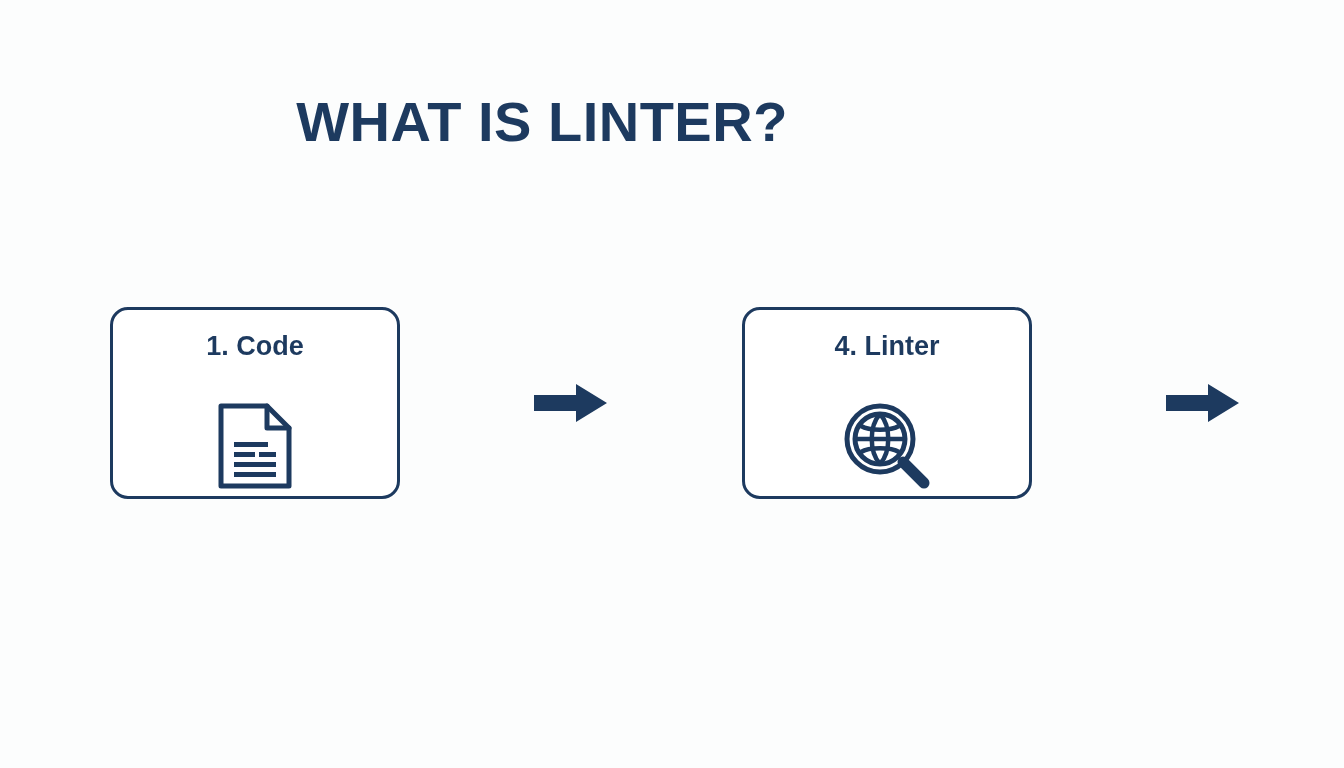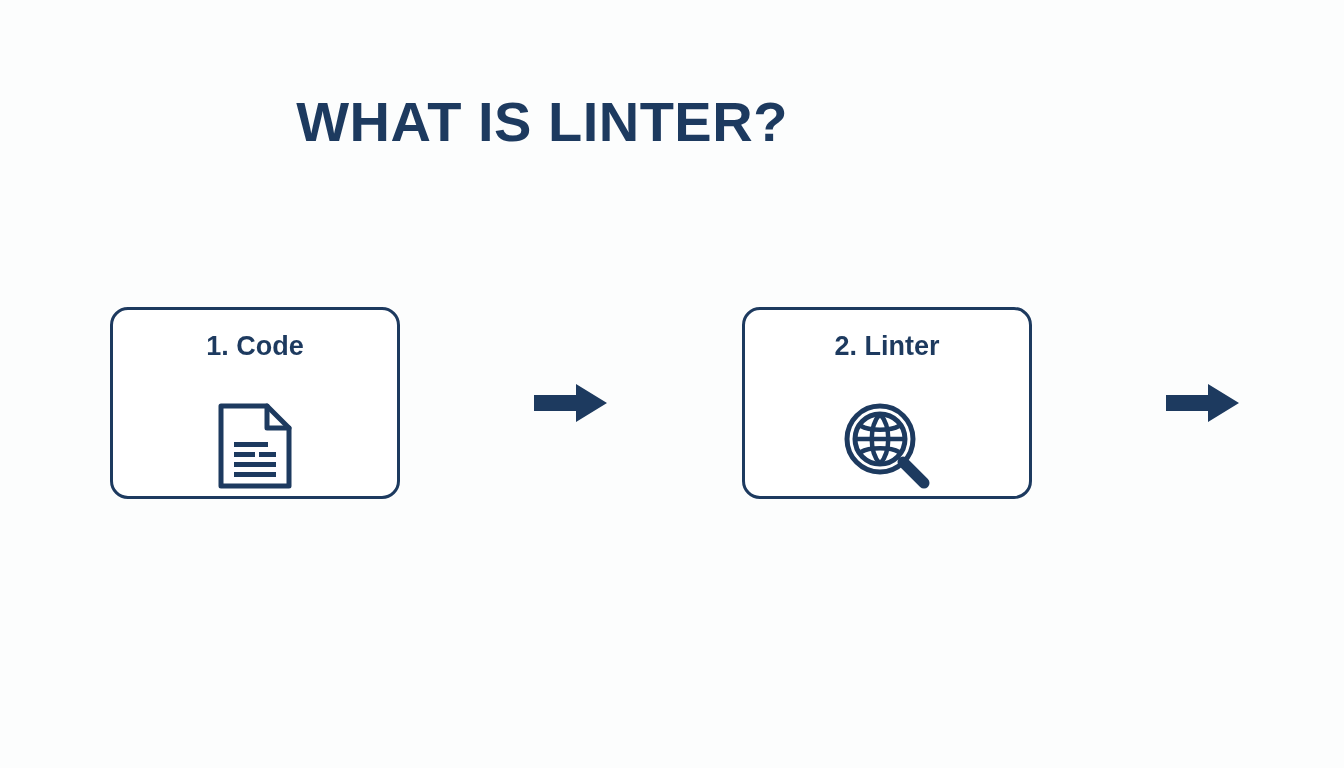--- a/index.html
+++ b/index.html
@@ -121,21 +121,21 @@
       </div>
     </div>
 
     <div class="arrow">
       <svg viewBox="0 0 74 40" xmlns="http://www.w3.org/2000/svg">
         <path d="M0 12 H42 V1 L73 20 L42 39 V28 H0 Z" fill="#1d3a5f"></path>
       </svg>
     </div>
 
     <div class="card">
-      <div class="card-label">2. Linter</div>
+      <div class="card-label">4. Linter</div>
       <div class="card-icon">
         <svg viewBox="0 0 96 96" fill="none" xmlns="http://www.w3.org/2000/svg">
           <circle cx="41" cy="41" r="33" stroke="#1d3a5f" stroke-width="5" fill="none"></circle>
           <circle cx="41" cy="41" r="25" stroke="#1d3a5f" stroke-width="5" fill="none"></circle>
           <line x1="16" y1="41" x2="66" y2="41" stroke="#1d3a5f" stroke-width="4.5"></line>
           <path d="M41 16 C30 28 30 54 41 66" stroke="#1d3a5f" stroke-width="4.5" fill="none"></path>
           <path d="M41 16 C52 28 52 54 41 66" stroke="#1d3a5f" stroke-width="4.5" fill="none"></path>
           <path d="M22 28 C30 33 52 33 60 28" stroke="#1d3a5f" stroke-width="4.5" fill="none"></path>
           <path d="M22 54 C30 49 52 49 60 54" stroke="#1d3a5f" stroke-width="4.5" fill="none"></path>
           <line x1="64" y1="64" x2="85" y2="85" stroke="#1d3a5f" stroke-width="11" stroke-linecap="round"></line>

